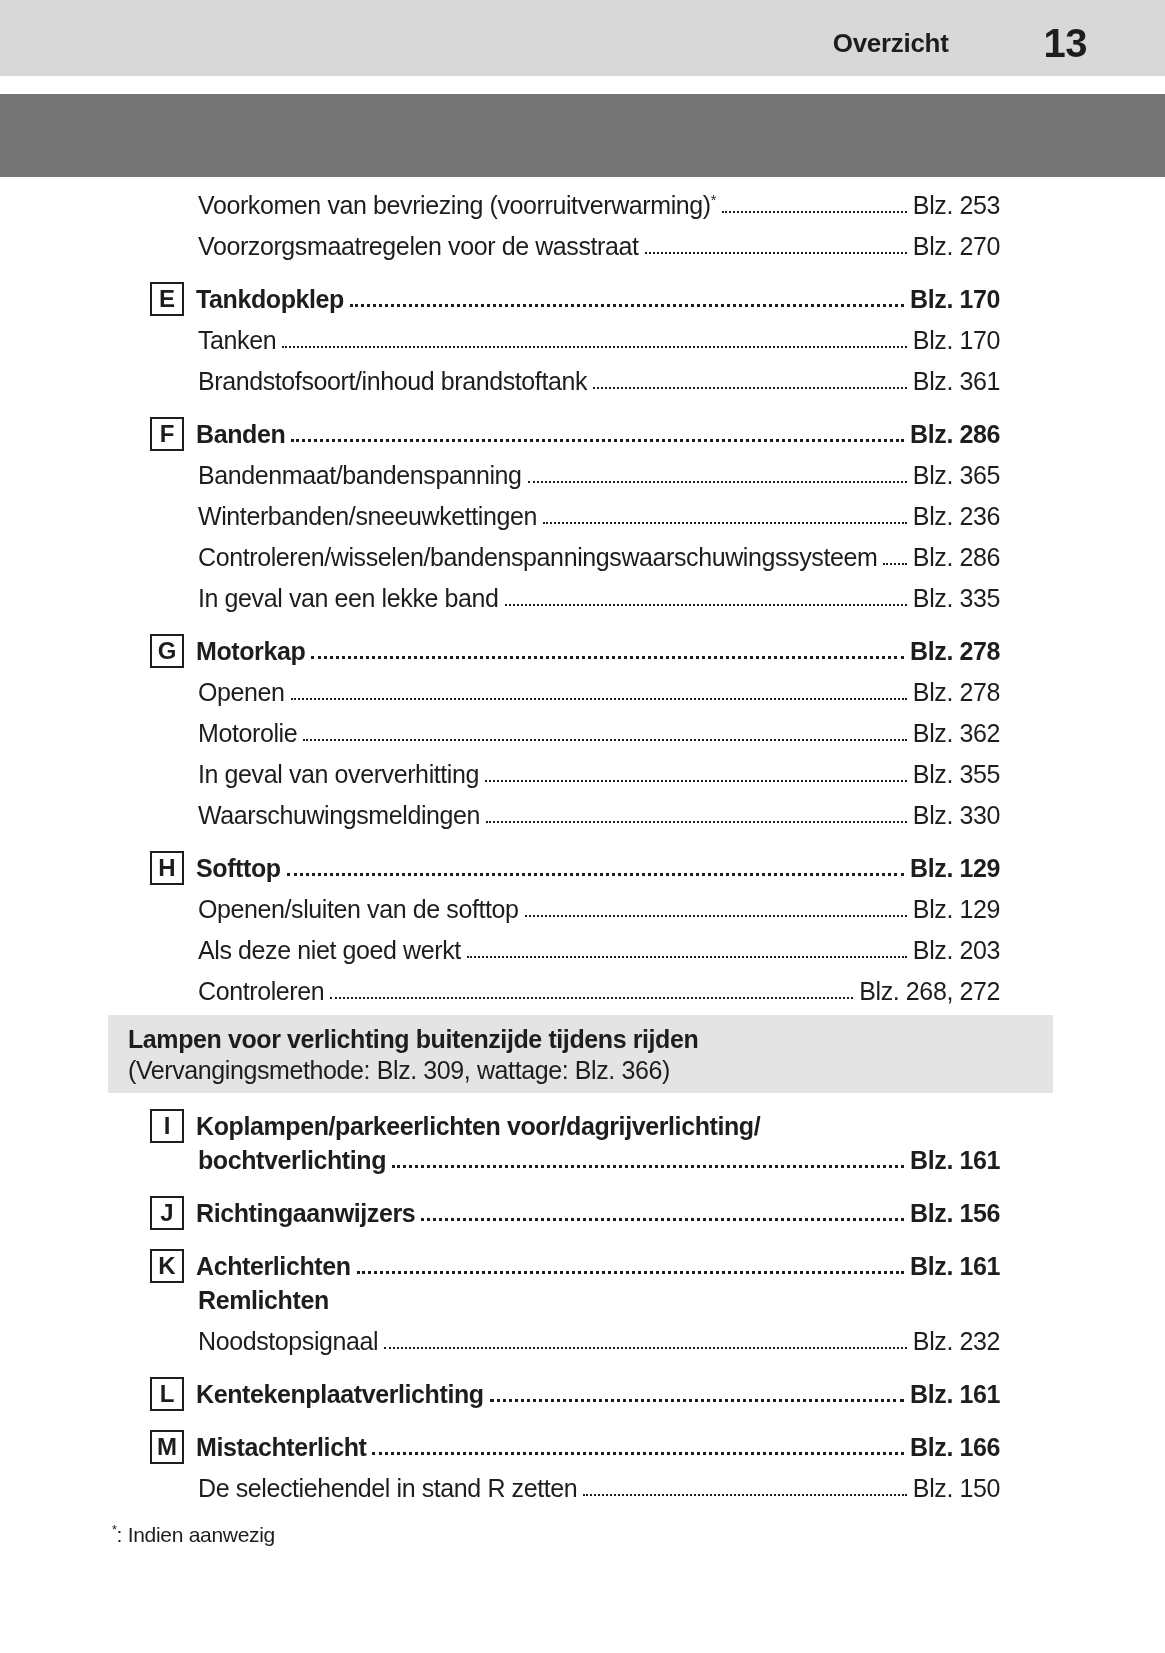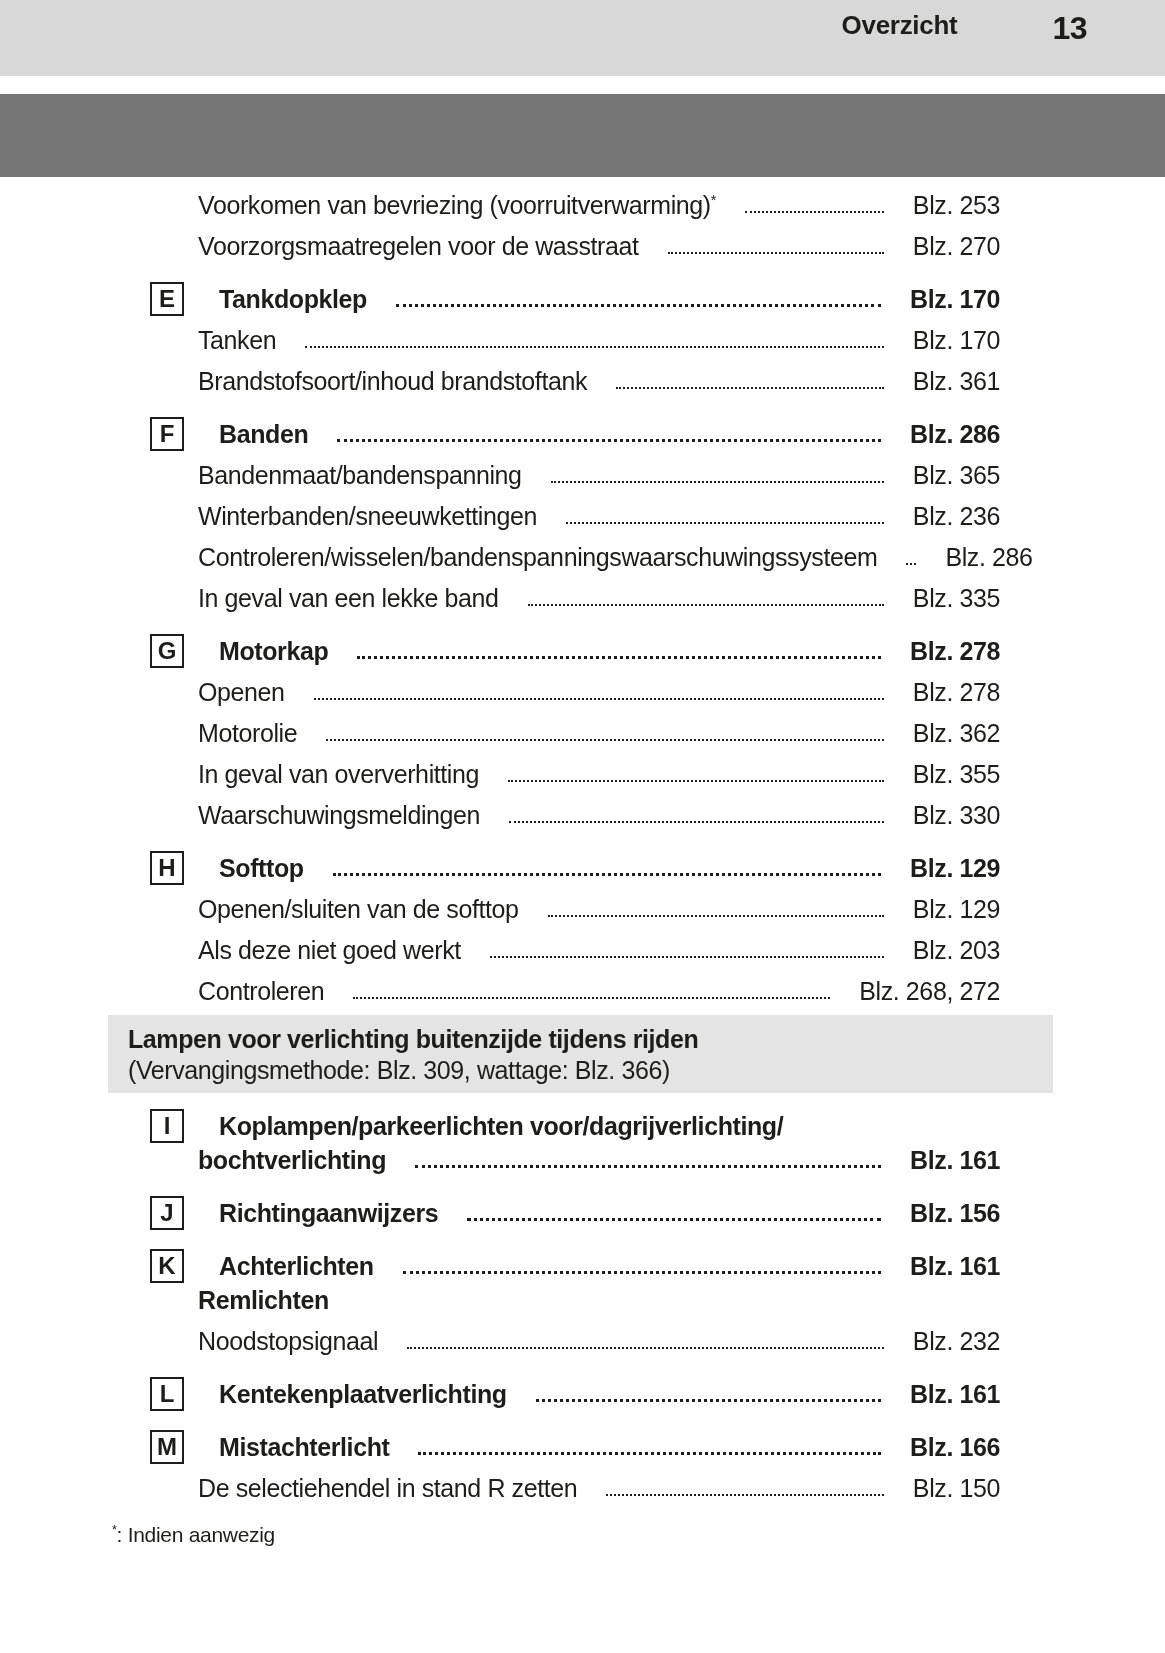--- a/index.html
+++ b/index.html
@@ -8,38 +8,38 @@
     width:1165px;height:1653px;
     background:#ffffff;
     font-family:"Liberation Sans", sans-serif;
     color:#1d1d1b;
     overflow:hidden;
   }
   
   .topstrip{
     position:absolute;top:0;left:0;width:100%;height:76px;
     background:#d8d8d8;
-    display:flex;justify-content:flex-end;
+    display:flex;align-items:center;justify-content:flex-end;
     box-sizing:border-box;padding-right:78px;padding-top:10px;
   }
   .h-title{font-size:26px;font-weight:700;letter-spacing:-0.3px;}
-  .h-num{font-size:32px;font-weight:700;margin-left:95px;letter-spacing:-0.5px;}
+  .h-num{font-size:40px;font-weight:700;margin-left:95px;letter-spacing:-0.5px;}
   
   .darkband{
     position:absolute;top:94px;left:0;width:100%;height:83px;
     background:#757575;
   }
   
   .content{
     position:absolute;top:184px;left:150px;width:850px;
     font-size:25px;letter-spacing:-0.4px;
   }
   .row{
     display:flex;align-items:flex-end;
-    height:41px;box-sizing:border-box;padding-bottom:7px;gap:23px;
+    height:41px;box-sizing:border-box;padding-bottom:7px;
   }
   .row.head{margin-top:12px;}
   .sec2 .row.head{margin-top:12px;}
   .row.tight{height:34px;}
   .row.bold{font-weight:700;}
   .box{
     width:34px;height:34px;box-sizing:border-box;
     border:2.5px solid #1d1d1b;
     display:flex;align-items:center;justify-content:center;
     font-weight:700;font-size:24px;letter-spacing:0;

